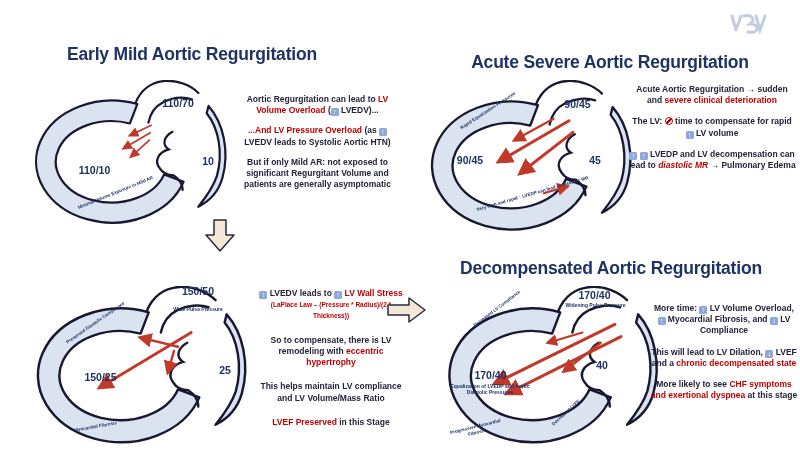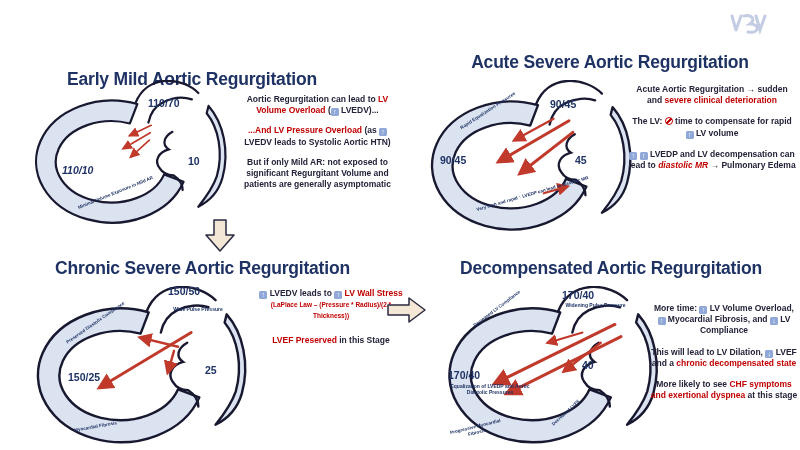--- a/index.html
+++ b/index.html
@@ -13,21 +13,21 @@
   *{box-sizing:border-box;}
   body{margin:0;background:#fff;font-family:"Liberation Sans","DejaVu Sans",sans-serif;}
   .stage{position:relative;width:800px;height:450px;background:#fff;overflow:hidden;}
   .title{position:absolute;left:33px;top:5px;width:700px;font-size:27px;font-weight:800;color:var(--navy);letter-spacing:-0.5px;white-space:nowrap;}
   .logo{position:absolute;left:726px;top:10px;opacity:.45;}
   .q-heading{position:absolute;text-align:center;font-weight:bold;font-size:17.5px;color:var(--navy);letter-spacing:-0.2px;white-space:nowrap;}
   .heart{position:absolute;}
   .band{fill:var(--heartfill);stroke:var(--outline);stroke-width:2.4;stroke-linejoin:round;}
   .hline{fill:none;stroke:var(--outline);stroke-width:2.4;stroke-linecap:round;}
   .rarrow{stroke:var(--arrow);fill:none;stroke-linecap:round;}
-  .plabel{position:absolute;font-weight:bold;color:var(--navy);font-size:10.5px;text-align:left;line-height:1.1;}
+  .plabel{position:absolute;font-weight:bold;color:var(--navy);font-size:10.5px;text-align:center;line-height:1.1;}
   .psub{position:absolute;font-weight:bold;color:var(--navy);font-size:5px;text-align:center;line-height:1.25;}
   .bandcap{position:absolute;font-weight:bold;color:var(--navy);font-size:4.6px;text-align:center;line-height:1.2;}
   .note{position:absolute;text-align:center;font-weight:bold;font-size:8.5px;line-height:1.32;color:var(--ink);}
   .note p{margin:0 0 9px;}
   .note.g10 p{margin:0 0 10px;}
   .note.g12 p{margin:0 0 13px;}
   .red{color:var(--red);}
   .red-i{color:var(--red);font-style:italic;text-align:center;}
   .small-red{color:var(--red);font-size:6.5px;}
   .icon-up,.icon-down{display:inline-block;width:8px;height:8px;background:#8fa8d8;color:#fff;font-size:7px;line-height:8px;text-align:center;border-radius:1.5px;vertical-align:-1px;font-weight:bold;}
@@ -37,42 +37,42 @@
 </style>
 </head>
 <body>
 
 <div class="stage">
 
   <svg class="logo" width="46" height="28" viewBox="0 0 46 28">
     <path d="M6,6 L10,20 M10,20 L15,6 M18,6 C26,4 30,10 24,14 C34,14 34,24 22,22 M30,6 L34,20 L39,6" stroke="#7b8fc0" stroke-width="3" fill="none" stroke-linecap="round"></path>
   </svg>
 
-  <div class="q-heading" style="left:12px;top:69px;width:360px;">Early Mild Aortic Regurgitation</div>
+  <div class="q-heading" style="left:12px;top:44px;width:360px;">Early Mild Aortic Regurgitation</div>
 
   <svg class="heart" style="left:5px;top:80px;" width="235" height="148" viewBox="0 0 240 160">
     <defs>
         <marker id="m1" markerWidth="7" markerHeight="7" refX="5" refY="3" orient="auto">
           <path d="M0,0 L6.5,3 L0,6 Z" fill="#c0392b"></path>
         </marker>
       </defs>
     <path class="band" d="M136,26 A82,66 0 1 0 186,110 L165,102 A60,44 0 1 1 128,47 Z"></path>
     <path class="hline" d="M134,25 C140,10 152,2 166,1 C180,0 194,6 202,14"></path>
     <path class="hline" d="M148,46 C150,36 156,28 164,24 C174,19 186,18 195,21"></path>
     <path class="hline" d="M174,56 C165,61 162,70 170,75 C159,78 154,87 160,95 C163,100 169,103 175,103 C181,107 185,113 185,119"></path>
     <path class="band" d="M213,28 C229,46 236,77 228,106 C224,120 214,131 202,137 C210,127 218,116 222,104 C229,79 224,52 211,36 Z"></path>
     <g>
       <line class="rarrow" stroke-width="1.8" x1="151" y1="49" x2="128" y2="60" marker-end="url(#m1)"></line>
       <line class="rarrow" stroke-width="1.8" x1="150" y1="57" x2="121" y2="74" marker-end="url(#m1)"></line>
       <line class="rarrow" stroke-width="1.8" x1="149" y1="65" x2="129" y2="83" marker-end="url(#m1)"></line>
     </g>
   </svg>
 
   <div class="plabel" style="left:148px;top:98px;width:60px;">110/70</div>
-  <div class="plabel" style="left:62px;top:165px;width:65px;font-style:italic;">110/10</div>
+  <div class="plabel" style="left:62px;top:165px;width:65px;">110/10</div>
   <div class="plabel" style="left:188px;top:156px;width:40px;">10</div>
   <div class="bandcap" style="left:48px;top:190px;width:135px;transform:rotate(-22deg);">Minimal Volume Exposure in Mild AR</div>
 
   <div class="note" style="left:236px;top:94px;width:163px;">
     <p><span>Aortic Regurgitation can lead to </span><span class="red">LV Volume Overload</span><span> (</span><span class="icon-up">↑</span><span> LVEDV)...</span></p>
     <p><span class="red">...And LV Pressure Overload</span><span> (as </span><span class="icon-up">↑</span><span> LVEDV leads to Systolic Aortic HTN)</span></p>
     <p><span>But if only Mild AR: not exposed to significant Regurgitant Volume and patients are generally asymptomatic</span></p>
   </div>
 
   <div class="q-heading" style="left:425px;top:52px;width:370px;">Acute Severe Aortic Regurgitation</div>
@@ -105,21 +105,20 @@
   <div class="note g10" style="left:628px;top:84px;width:168px;">
     <p><span>Acute Aortic Regurgitation → sudden and </span><span class="red">severe clinical deterioration</span></p>
     <p><span>The LV: </span><span class="icon-no"></span><span> time to compensate for rapid </span><span class="icon-up">↑</span><span> LV volume</span></p>
     <p><span class="icon-up">↑</span> <span class="icon-up">↑</span><span> LVEDP and LV decompensation can lead to </span><span class="red-i">diastolic MR</span><span> → Pulmonary Edema</span></p>
   </div>
 
   <svg class="block-arrow" style="left:205px;top:219px;" width="30" height="34" viewBox="0 0 30 34">
     <polygon points="9,1 21,1 21,16 29,16 15,32 1,16 9,16"></polygon>
   </svg>
 
-  <div class="q-heading" style="left:5px;top:258px;width:395px;">Chronic Severe Aortic Regurgitation</div>
 
   <svg class="heart" style="left:5px;top:286px;" width="255" height="162" viewBox="0 0 240 160">
     <defs>
         <marker id="m3" markerWidth="6" markerHeight="6" refX="4.5" refY="3" orient="auto">
           <path d="M0,0 L6,3 L0,6 Z" fill="#c0392b"></path>
         </marker>
       </defs>
     <path class="band" d="M136,26 A82,66 0 1 0 186,110 L165,102 A60,44 0 1 1 128,47 Z"></path>
     <path class="hline" d="M134,25 C140,10 152,2 166,1 C180,0 194,6 202,14"></path>
     <path class="hline" d="M148,46 C150,36 156,28 164,24 C174,19 186,18 195,21"></path>
@@ -134,20 +133,22 @@
 
   <div class="plabel" style="left:168px;top:286px;width:60px;">150/50</div>
   <div class="psub" style="left:168px;top:306px;width:60px;">Wide Pulse Pressure</div>
   <div class="plabel" style="left:68px;top:372px;width:65px;">150/25</div>
   <div class="plabel" style="left:205px;top:365px;width:40px;">25</div>
   <div class="bandcap" style="left:53px;top:320px;width:85px;transform:rotate(-35deg);">Preserved Diastolic Compliance</div>
   <div class="bandcap" style="left:63px;top:424px;width:65px;transform:rotate(-10deg);">Myocardial Fibrosis</div>
 
   <div class="note g12" style="left:258px;top:288px;width:146px;">
     <p><span class="icon-up">↑</span><span> LVEDV leads to </span><span class="icon-up">↑</span><span class="red"> LV Wall Stress </span><span class="small-red">(LaPlace Law – (Pressure * Radius)/(2 * Thickness))</span></p>
+    <p><span>So to compensate, there is LV remodeling with </span><span class="red">eccentric hypertrophy</span></p>
+    <p><span>This helps maintain LV compliance and LV Volume/Mass Ratio</span></p>
     <p><span class="red">LVEF Preserved</span><span> in this Stage</span></p>
   </div>
 
   <svg class="block-arrow" style="left:387px;top:297px;" width="40" height="26" viewBox="0 0 40 26">
     <polygon points="1,8 22,8 22,1 38,13 22,25 22,18 1,18"></polygon>
   </svg>
 
   <div class="q-heading" style="left:425px;top:258px;width:372px;">Decompensated Aortic Regurgitation</div>
 
   <svg class="heart" style="left:418px;top:286px;" width="252" height="162" viewBox="0 0 240 160">

